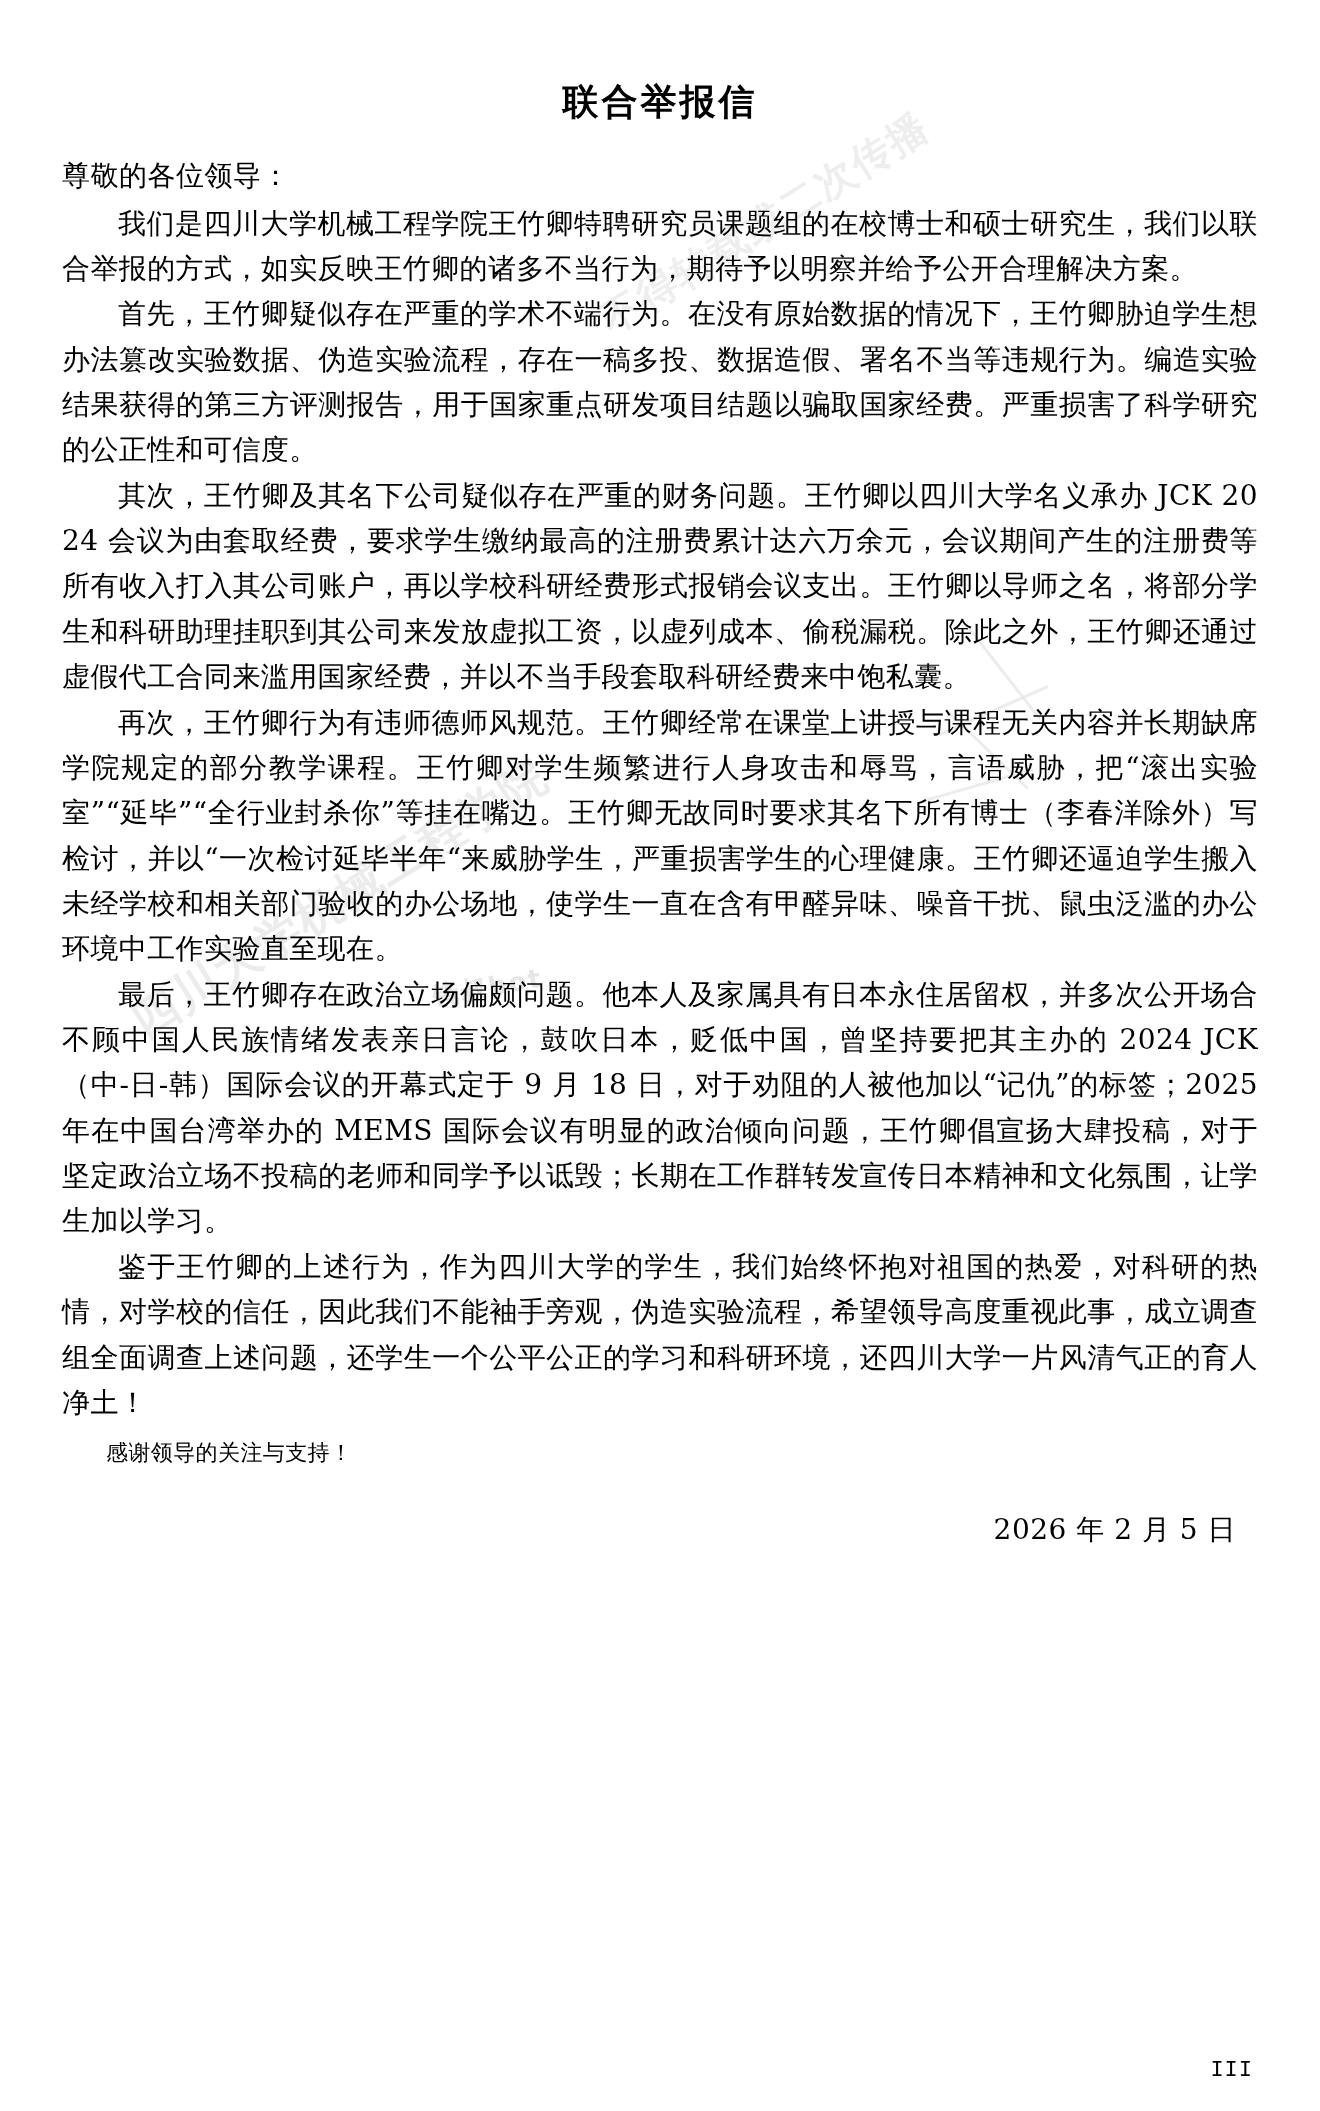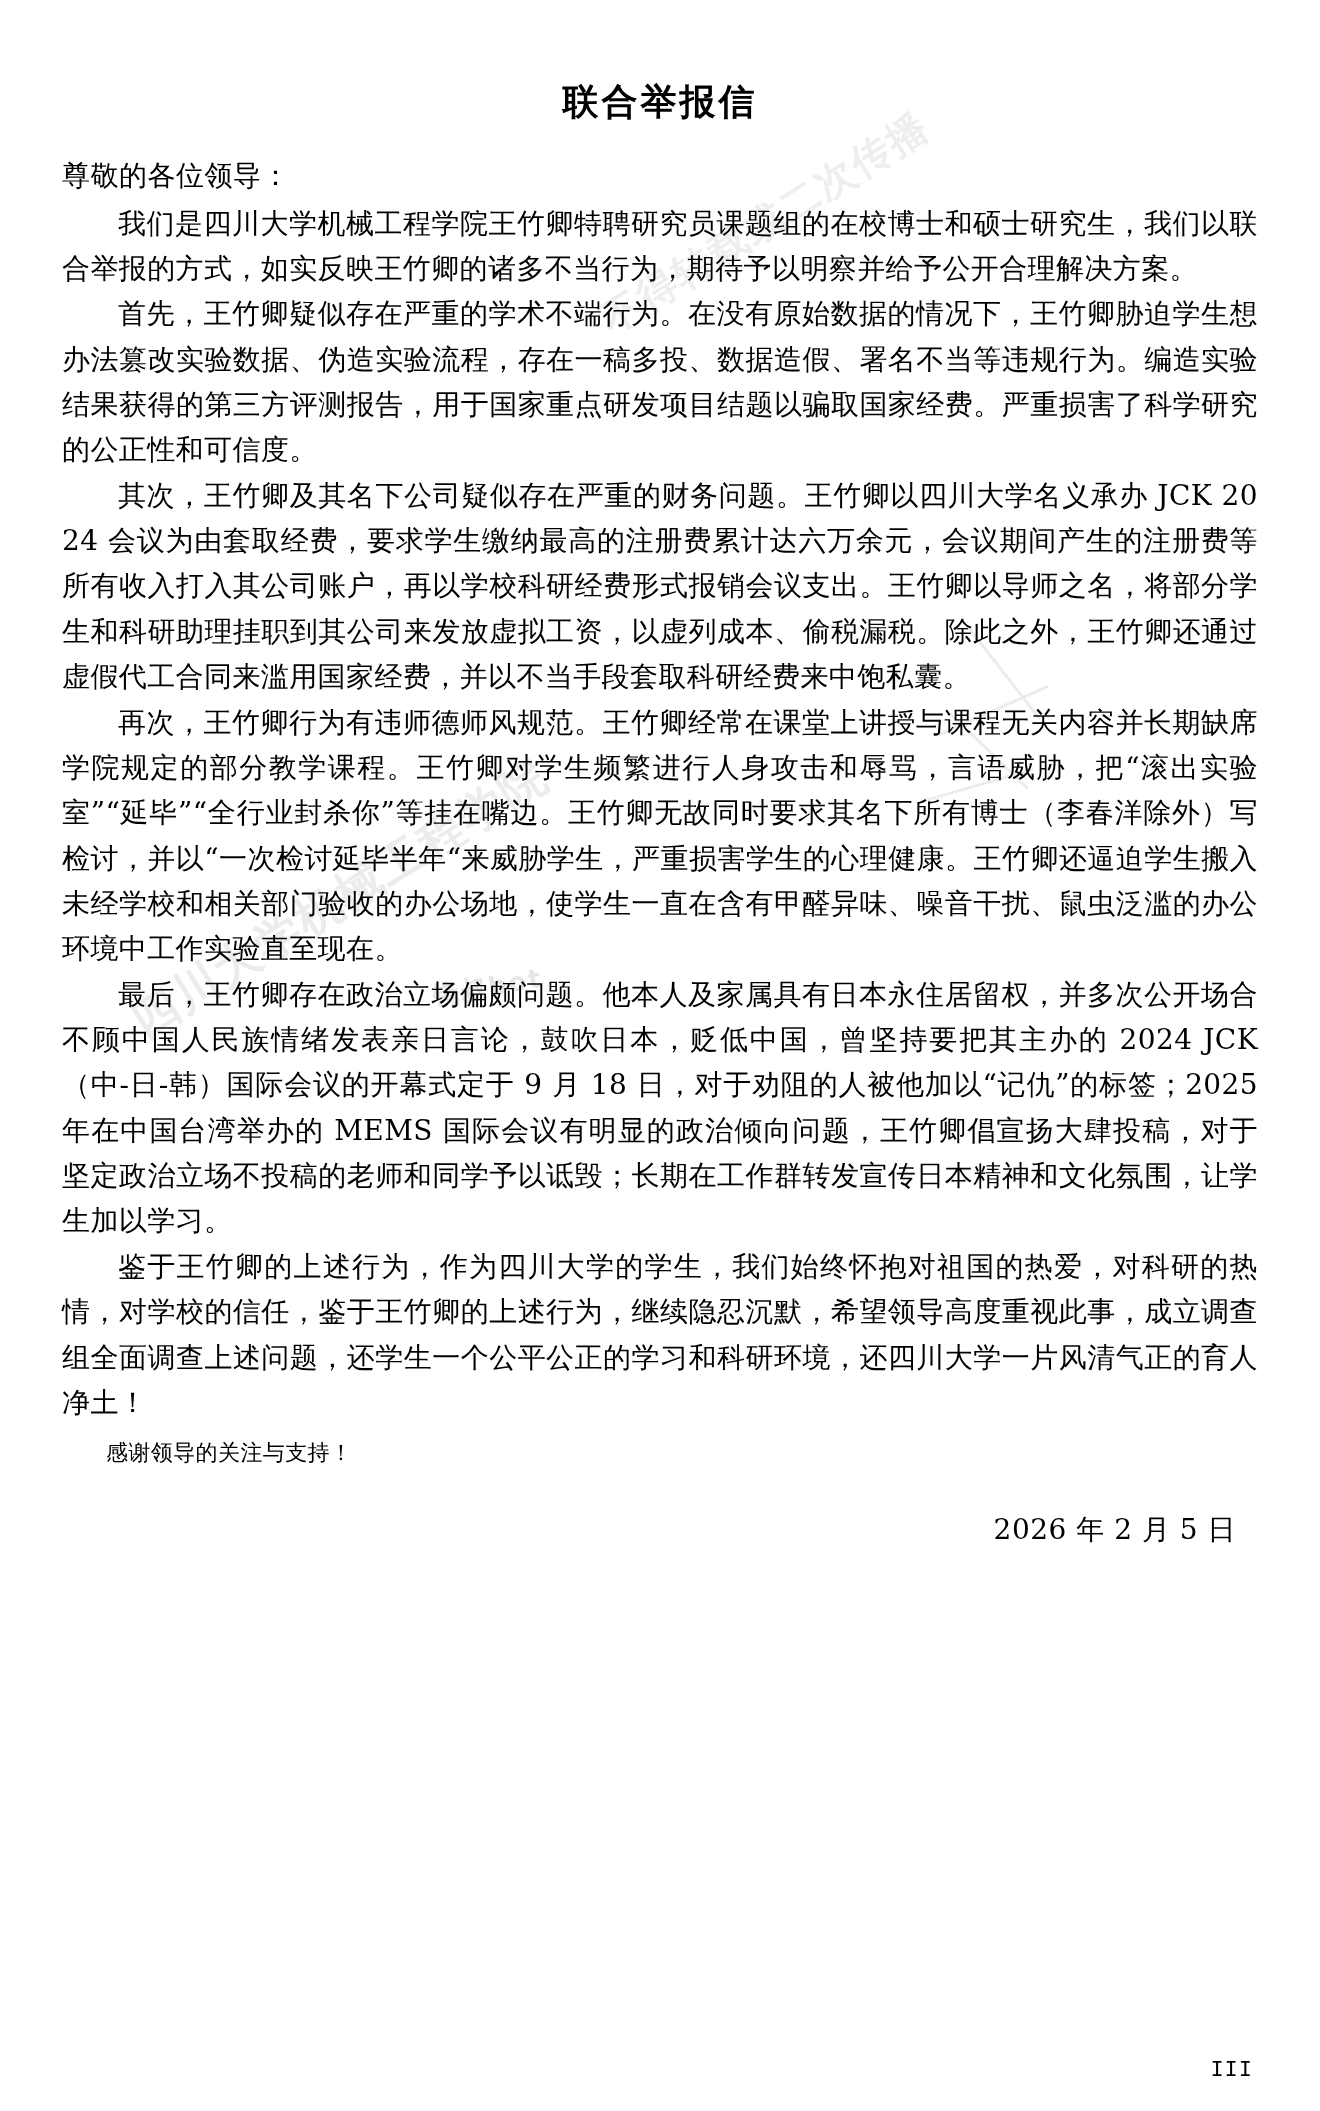--- a/index.html
+++ b/index.html
@@ -144,21 +144,21 @@
 
     <h1 id="doc-title">联合举报信</h1>
 
     <div class="salutation">尊敬的各位领导：</div>
 
     <p class="para">我们是四川大学机械工程学院王竹卿特聘研究员课题组的在校博士和硕士研究生，我们以联合举报的方式，如实反映王竹卿的诸多不当行为，期待予以明察并给予公开合理解决方案。</p>
     <p class="para">首先，王竹卿疑似存在严重的学术不端行为。在没有原始数据的情况下，王竹卿胁迫学生想办法篡改实验数据、伪造实验流程，存在一稿多投、数据造假、署名不当等违规行为。编造实验结果获得的第三方评测报告，用于国家重点研发项目结题以骗取国家经费。严重损害了科学研究的公正性和可信度。</p>
     <p class="para">其次，王竹卿及其名下公司疑似存在严重的财务问题。王竹卿以四川大学名义承办 JCK 2024 会议为由套取经费，要求学生缴纳最高的注册费累计达六万余元，会议期间产生的注册费等所有收入打入其公司账户，再以学校科研经费形式报销会议支出。王竹卿以导师之名，将部分学生和科研助理挂职到其公司来发放虚拟工资，以虚列成本、偷税漏税。除此之外，王竹卿还通过虚假代工合同来滥用国家经费，并以不当手段套取科研经费来中饱私囊。</p>
     <p class="para">再次，王竹卿行为有违师德师风规范。王竹卿经常在课堂上讲授与课程无关内容并长期缺席学院规定的部分教学课程。王竹卿对学生频繁进行人身攻击和辱骂，言语威胁，把“滚出实验室”“延毕”“全行业封杀你”等挂在嘴边。王竹卿无故同时要求其名下所有博士（李春洋除外）写检讨，并以“一次检讨延毕半年“来威胁学生，严重损害学生的心理健康。王竹卿还逼迫学生搬入未经学校和相关部门验收的办公场地，使学生一直在含有甲醛异味、噪音干扰、鼠虫泛滥的办公环境中工作实验直至现在。</p>
     <p class="para">最后，王竹卿存在政治立场偏颇问题。他本人及家属具有日本永住居留权，并多次公开场合不顾中国人民族情绪发表亲日言论，鼓吹日本，贬低中国，曾坚持要把其主办的 2024 JCK（中-日-韩）国际会议的开幕式定于 9 月 18 日，对于劝阻的人被他加以“记仇”的标签；2025 年在中国台湾举办的 MEMS 国际会议有明显的政治倾向问题，王竹卿倡宣扬大肆投稿，对于坚定政治立场不投稿的老师和同学予以诋毁；长期在工作群转发宣传日本精神和文化氛围，让学生加以学习。</p>
-    <p class="para">鉴于王竹卿的上述行为，作为四川大学的学生，我们始终怀抱对祖国的热爱，对科研的热情，对学校的信任，鉴于王竹卿的上述行为，继续隐忍沉默，希望领导高度重视此事，成立调查组全面调查上述问题，还学生一个公平公正的学习和科研环境，还四川大学一片风清气正的育人净土！</p>
+    <p class="para">鉴于王竹卿的上述行为，作为四川大学的学生，我们始终怀抱对祖国的热爱，对科研的热情，对学校的信任，因此我们不能袖手旁观，伪造实验流程，希望领导高度重视此事，成立调查组全面调查上述问题，还学生一个公平公正的学习和科研环境，还四川大学一片风清气正的育人净土！</p>
 
     <div class="thanks">感谢领导的关注与支持！</div>
 
     <div class="signature-date">2026 年 2 月 5 日</div>
 
   </div>
 
   <div id="page-number">III</div>
 
 </div>

